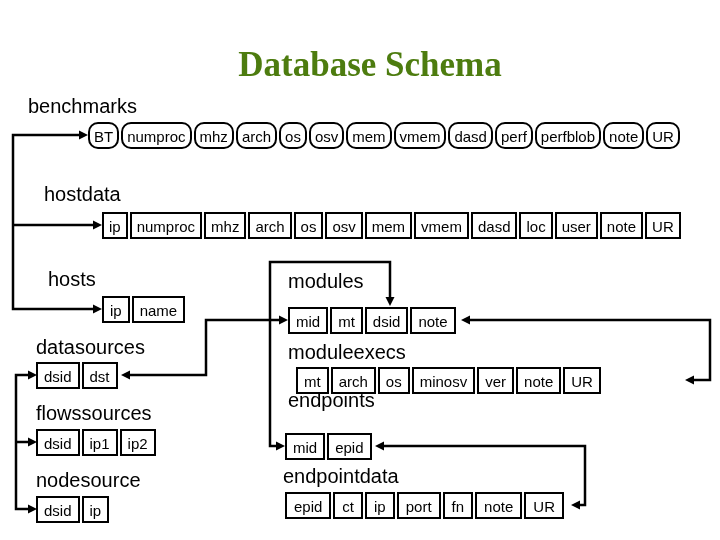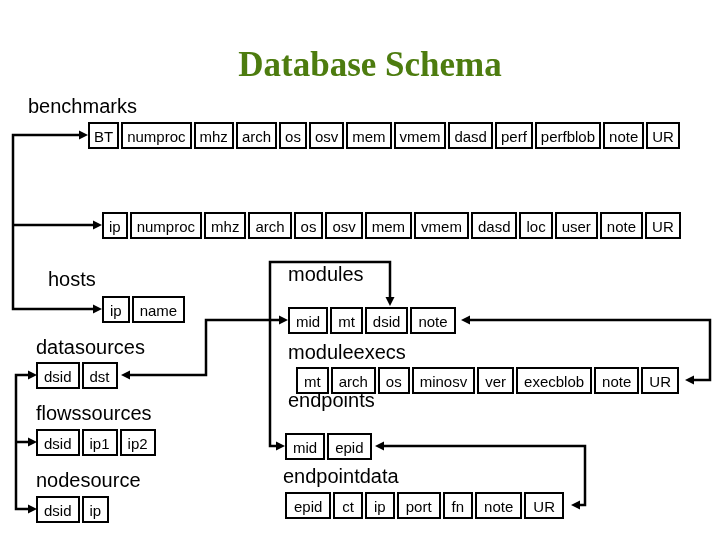--- a/index.html
+++ b/index.html
@@ -32,28 +32,28 @@
   .cell{
     box-sizing:border-box;
     height:27px;
     border:2px solid #000;
     background:#fff;
     padding:3px 6px;
     font-size:15px;line-height:19px;
     text-align:center;
     white-space:nowrap;
   }
-  #row-benchmarks .cell{padding:3px 4px;}
+  #row-benchmarks .cell{padding:3px 4px;border-radius:10px;}
   #row-hostdata .cell{padding:3px 5px;}
   #row-endpointdata .cell{padding:3px 7px;}
 
   #lbl-benchmarks{left:28px;top:94px;}   #row-benchmarks{left:88px;top:122px;}
   #lbl-hostdata{left:44px;top:182px;}    #row-hostdata{left:102px;top:212px;}
   #lbl-hosts{left:48px;top:267px;}       #row-hosts{left:102px;top:296px;}
-  #lbl-modules{left:288px;top:262px;}    #row-modules{left:288px;top:307px;}
+  #lbl-modules{left:288px;top:269px;}    #row-modules{left:288px;top:307px;}
   #lbl-datasources{left:36px;top:335px;text-align:center;} #row-datasources{left:36px;top:362px;}
   #lbl-moduleexecs{left:288px;top:340px;}#row-moduleexecs{left:296px;top:367px;}
   #lbl-flowssources{left:36px;top:401px;}#row-flowssources{left:36px;top:429px;}
   #lbl-endpoints{left:288px;top:388px;}  #row-endpoints{left:285px;top:433px;}
   #lbl-nodesource{left:36px;top:468px;}  #row-nodesource{left:36px;top:496px;}
   #lbl-endpointdata{left:283px;top:464px;}#row-endpointdata{left:285px;top:492px;}
 
   .wire{stroke:#000;stroke-width:2.5;fill:none;}
   .ah{fill:#000;stroke:none;}
 </style>
@@ -115,20 +115,21 @@
       <div class="cell">osv</div>
       <div class="cell">mem</div>
       <div class="cell">vmem</div>
       <div class="cell">dasd</div>
       <div class="cell">perf</div>
       <div class="cell">perfblob</div>
       <div class="cell">note</div>
       <div class="cell">UR</div>
     </div>
 
+  <div class="tbl-label" id="lbl-hostdata">hostdata</div>
   <div class="row" id="row-hostdata">
       <div class="cell">ip</div>
       <div class="cell">numproc</div>
       <div class="cell">mhz</div>
       <div class="cell">arch</div>
       <div class="cell">os</div>
       <div class="cell">osv</div>
       <div class="cell">mem</div>
       <div class="cell">vmem</div>
       <div class="cell">dasd</div>
@@ -158,21 +159,20 @@
       <div class="cell">dst</div>
     </div>
 
   <div class="tbl-label" id="lbl-moduleexecs">moduleexecs</div>
   <div class="row" id="row-moduleexecs">
       <div class="cell">mt</div>
       <div class="cell">arch</div>
       <div class="cell">os</div>
       <div class="cell">minosv</div>
       <div class="cell">ver</div>
-      <div class="cell">execblob</div>
       <div class="cell">note</div>
       <div class="cell">UR</div>
     </div>
 
   <div class="tbl-label" id="lbl-flowssources">flowssources</div>
   <div class="row" id="row-flowssources">
       <div class="cell">dsid</div>
       <div class="cell">ip1</div>
       <div class="cell">ip2</div>
     </div>

